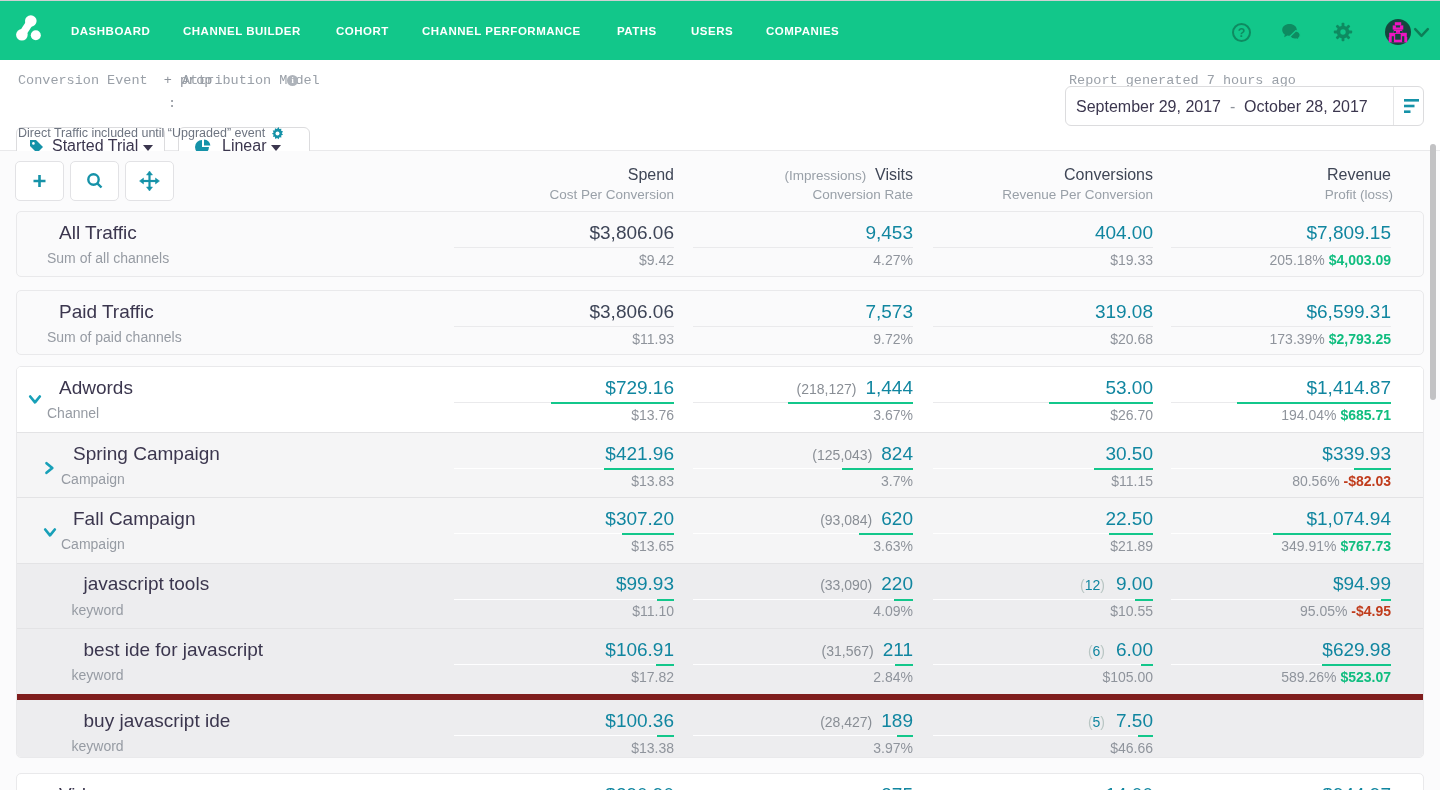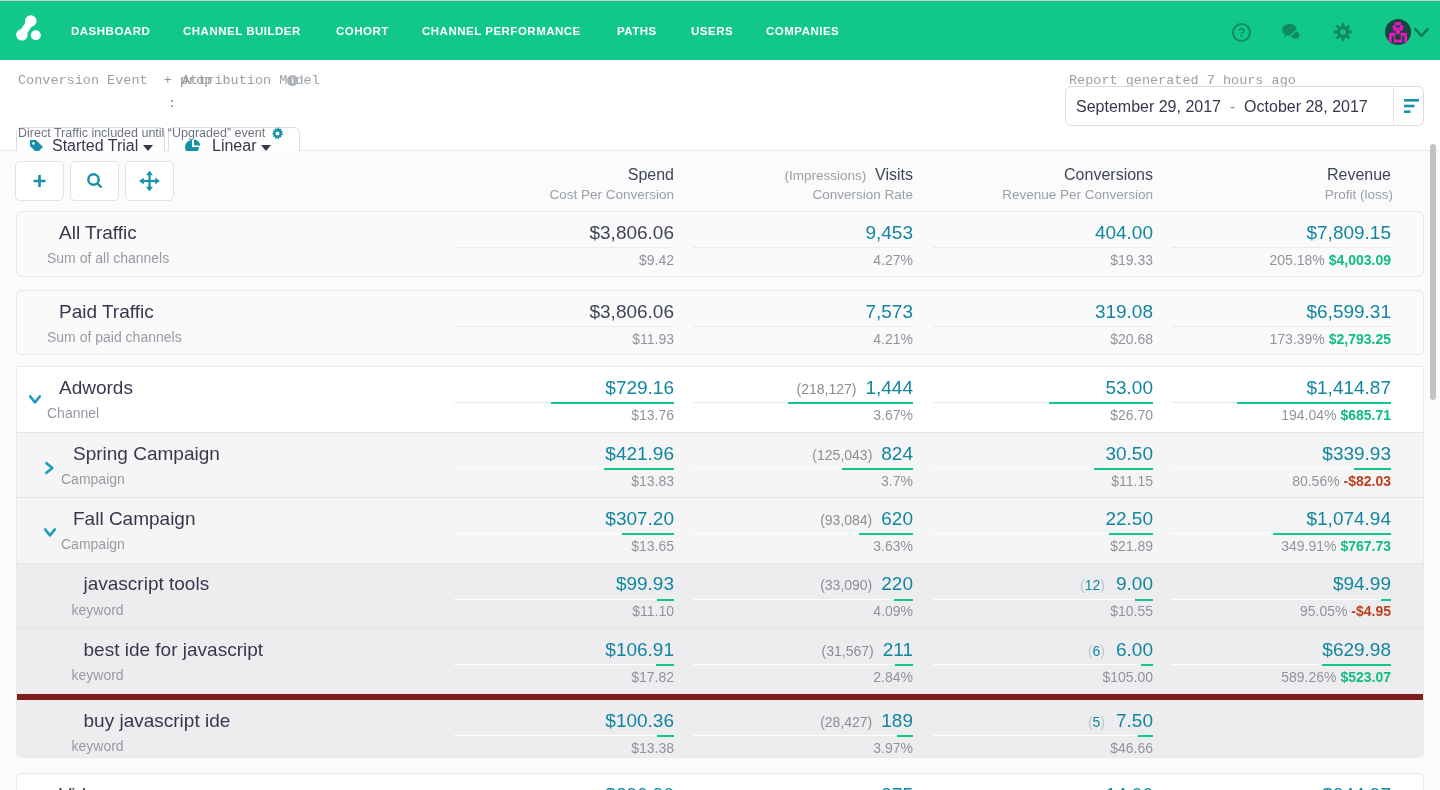--- a/index.html
+++ b/index.html
@@ -107,21 +107,21 @@
     </svg>
   <div class="dropdown" style="left:16px;width:149px">
     <svg class="abs" style="left:12px;top:11px" width="15" height="15" viewBox="0 0 15 15">
       <path d="M1 1 L7 1 L14 8 L8 14 L1 7 Z" fill="#1592a8"></path>
       <circle cx="4.4" cy="4.4" r="1.3" fill="#fff"></circle>
     </svg>
     <div class="ddtext" style="left:35px">Started Trial</div>
     <div class="caret" style="left:126px"></div>
   </div>
   <div class="flabel" style="left:168px;top:36px;color:#8e939b">:</div>
-  <div class="dropdown" style="left:168px;width:132px">
+  <div class="dropdown" style="left:178px;width:132px">
     <svg class="abs" style="left:16px;top:11px" width="16" height="16" viewBox="0 0 16 16">
       <path d="M7 1 A7 7 0 1 0 14 8 L7 8 Z" fill="#1592a8"></path>
       <path d="M9 0.6 A7 7 0 0 1 15.4 6.4 L9 6.4 Z" fill="#1592a8"></path>
     </svg>
     <div class="ddtext" style="left:43px">Linear</div>
     <div class="caret" style="left:92px"></div>
   </div>
   <div class="note">Direct Traffic included until “Upgraded” event</div>
   <svg class="abs" style="left:271px;top:67px" width="13" height="13" viewBox="0 0 20 20">
     <path d="M10 0 L11.5 2.7 L14.6 1.9 L14.8 5 L17.9 5.6 L16.4 8.4 L18.7 10.5 L16 12.1 L17 15.1 L13.9 15.3 L13.2 18.4 L10.5 16.8 L8 18.8 L6.9 15.8 L3.8 16 L4.5 12.9 L1.6 11.7 L3.8 9.4 L2 6.8 L5 6 L4.8 2.8 L7.9 3.3 Z" fill="#1592a8" transform="rotate(10 10 10)"></path>
@@ -192,21 +192,21 @@
 <div class="title" style="left:30px">Paid Traffic</div>
       <div class="sublab" style="left:30px">Sum of paid channels</div>
 <div class="cell" style="left:437px">
         <div class="rule"></div>
         <div class="mv dark">$3,806.06</div>
         <div class="sv">$11.93</div>
       </div>
 <div class="cell" style="left:676px">
         <div class="rule"></div>
         <div class="mv">7,573</div>
-        <div class="sv">4.21%</div>
+        <div class="sv">9.72%</div>
       </div>
 <div class="cell" style="left:916px">
         <div class="rule"></div>
         <div class="mv">319.08</div>
         <div class="sv">$20.68</div>
       </div>
 <div class="cell" style="left:1154px">
         <div class="rule"></div>
         <div class="mv">$6,599.31</div>
         <div class="sv">173.39% <span class="pos">$2,793.25</span></div>

